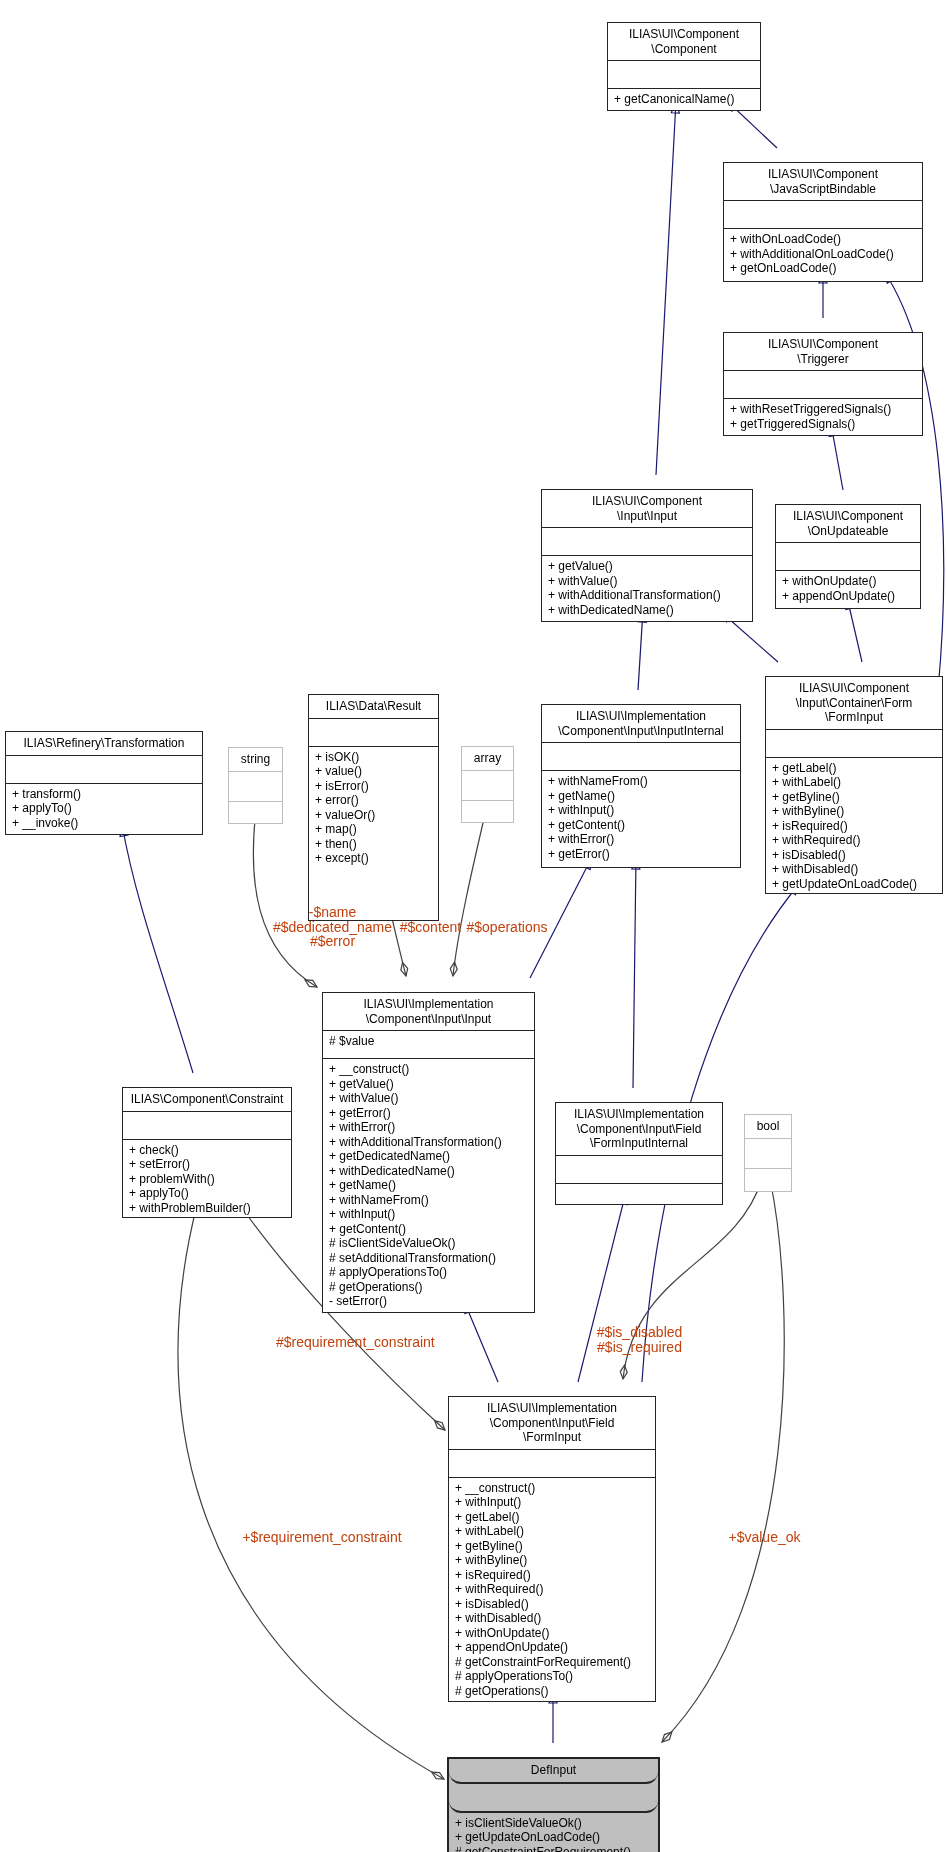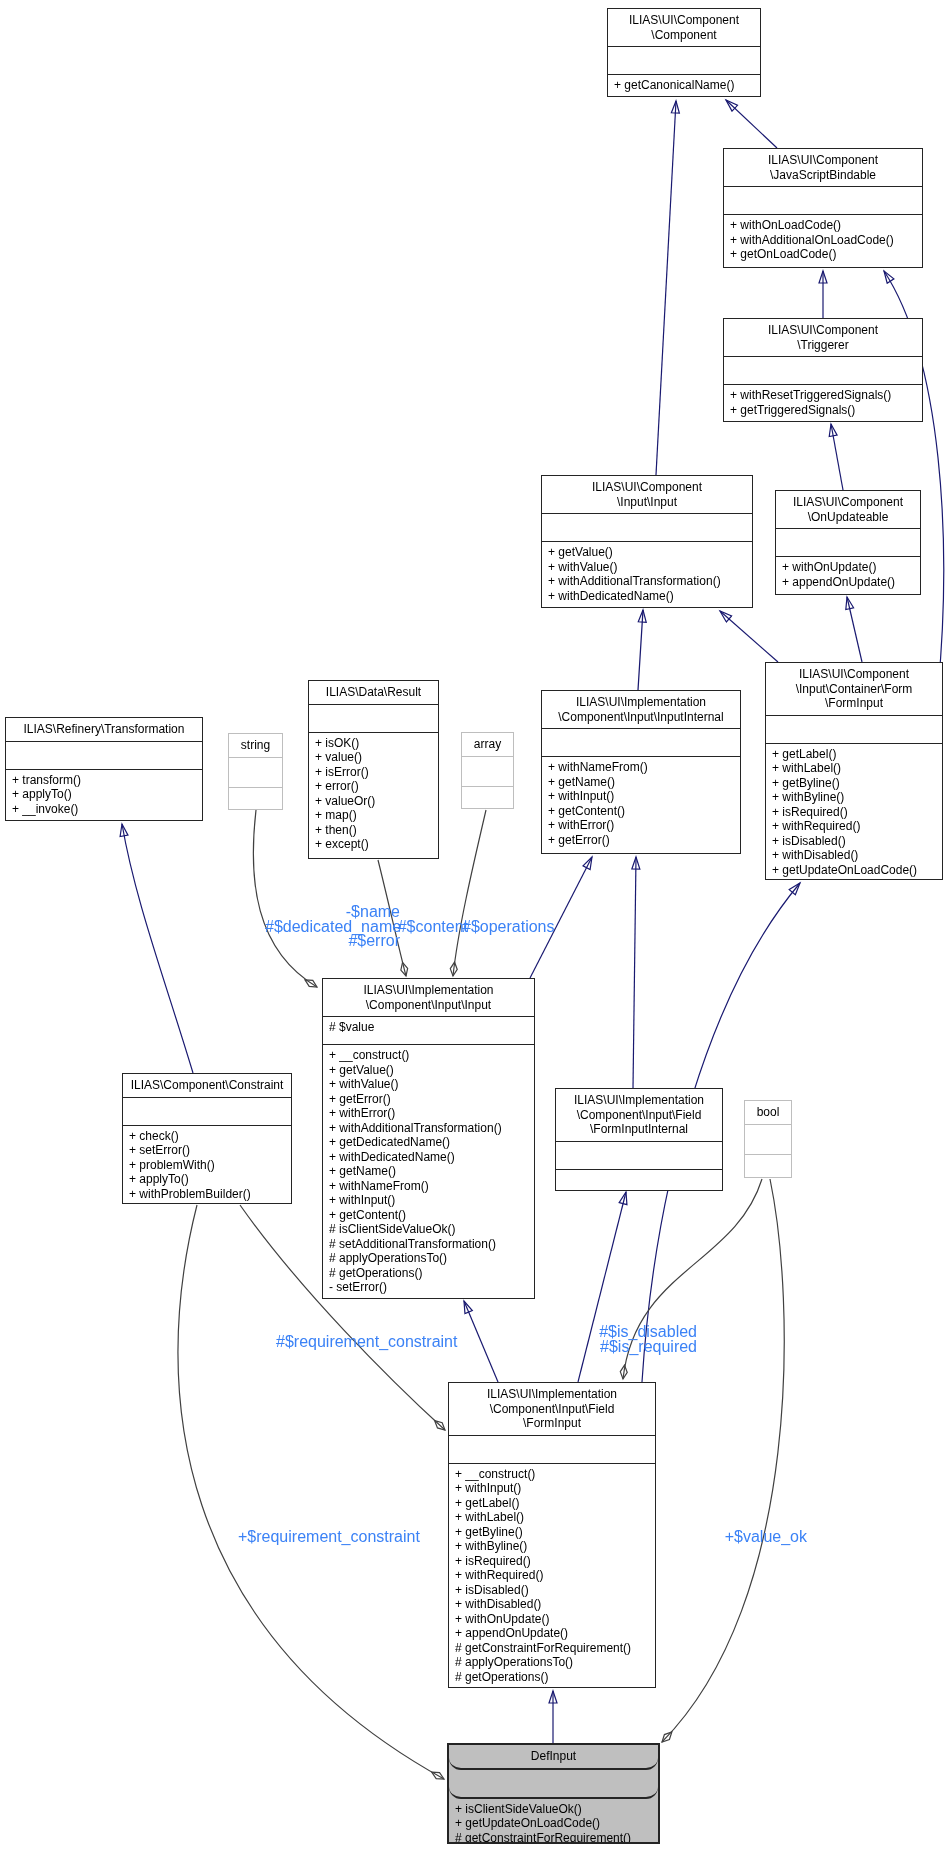--- a/index.html
+++ b/index.html
@@ -8,37 +8,38 @@
   svg.edges { position:absolute; left:0; top:0; width:947px; height:1852px; }
   svg.edges path { fill:none; stroke-width:1.2; }
   svg.edges path.inh { stroke:#191970; }
   svg.edges path.use { stroke:#404040; }
 
   .uml {
     position:absolute; background:#ffffff; border:1.5px solid #242424;
     color:#000; font-size:12px; line-height:14.5px;
     display:flex; flex-direction:column; box-sizing:border-box; overflow:hidden;
     z-index:2;
+    margin-top:14px;
   }
   .uml .t { text-align:center; padding:4px 4px; border-bottom:1.5px solid #242424; white-space:nowrap; }
   .uml .a { min-height:21px; padding:3px 6px 3px; border-bottom:1.5px solid #242424; }
   .uml .m { flex:1 1 auto; padding:3px 6px 3px; text-align:left; }
   .uml .ln { white-space:nowrap; }
 
   .prim { border:1px solid #bebebe; z-index:2; }
   .prim .t { border-bottom:1px solid #bebebe; }
   .prim .a { border-bottom:1px solid #bebebe; min-height:23px; }
   .prim .m { min-height:23px; }
 
   .hl { background:#bfbfbf; border-width:2px; }
   .hl .t, .hl .a { border-bottom-width:2px; border-bottom-color:#242424;border-radius:12px; }
 
   .elabel {
-    position:absolute; font-size:16px; line-height:14.5px; color:#3b82f6;
-    text-align:right; z-index:3; white-space:nowrap;
+    position:absolute; font-size:14px; line-height:14.5px; color:#c2410c;
+    text-align:center; z-index:3; white-space:nowrap;
   }
 </style>
 </head>
 <body>
 
 <div id="canvas">
 
   <svg class="edges" viewBox="0 0 947 1852">
     <defs>
       <marker id="inh" markerWidth="16" markerHeight="12" refX="13" refY="5" orient="auto" markerUnits="userSpaceOnUse">
@@ -149,21 +150,21 @@
   </div>
 
   <div class="uml prim" style="left:228px;top:733px;width:55px;height:77px">
     <div class="t">
         <div class="ln">string</div>
       </div>
     <div class="a"></div>
     <div class="m"></div>
   </div>
 
-  <div class="uml" style="left:308px;top:680px;width:131px;height:179px">
+  <div class="uml" style="left:308px;top:680px;width:131px;height:227px">
     <div class="t">
         <div class="ln">ILIAS\Data\Result</div>
       </div>
     <div class="a"></div>
     <div class="m">
         <div class="ln">+ isOK()</div>
         <div class="ln">+ value()</div>
         <div class="ln">+ isError()</div>
         <div class="ln">+ error()</div>
         <div class="ln">+ valueOr()</div>

